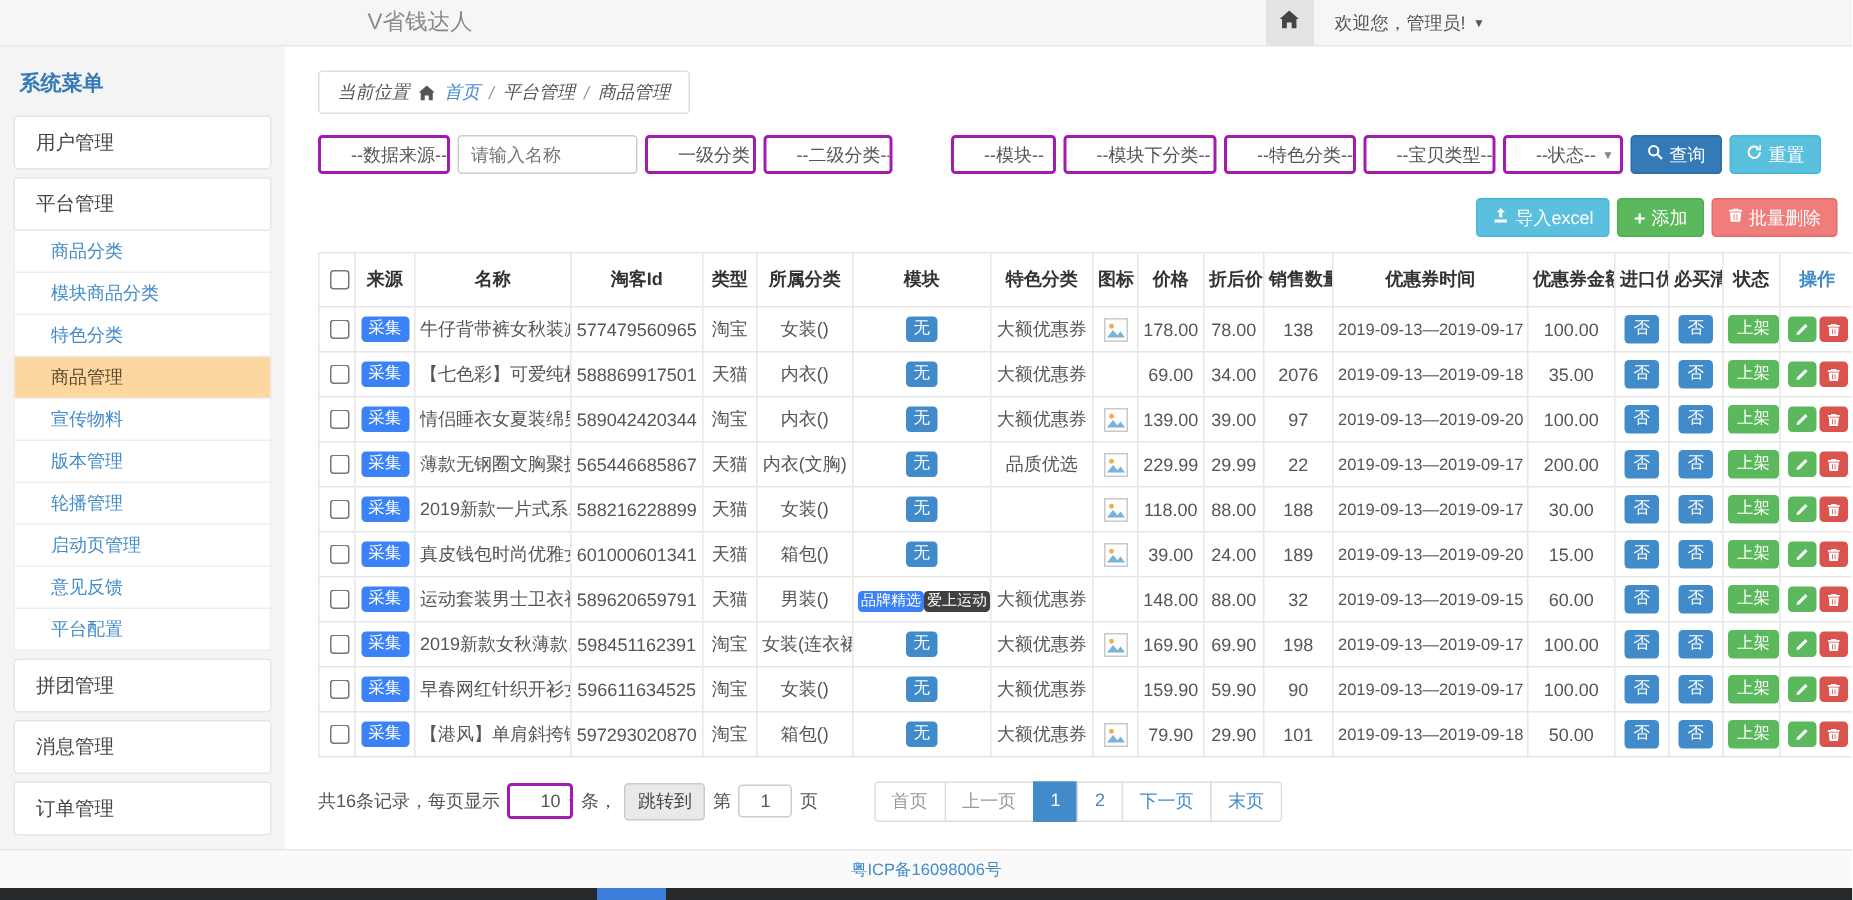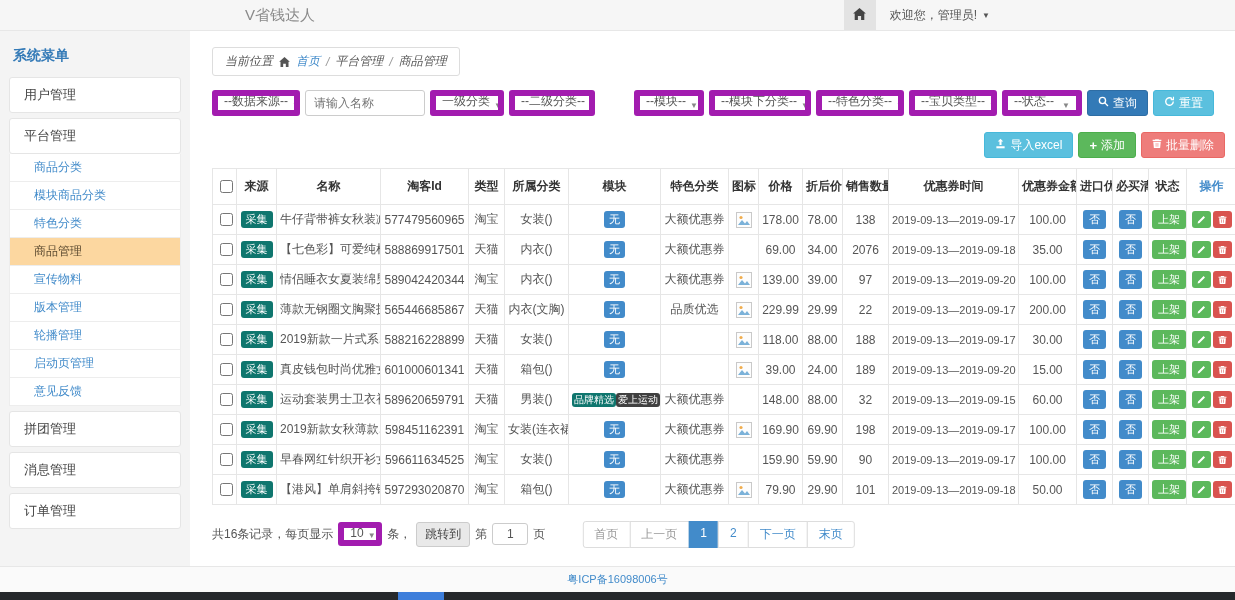--- a/index.html
+++ b/index.html
@@ -30,40 +30,40 @@
   .main { flex:1; padding:16px 10px 0 22px; overflow:hidden; background:#fff; }
 
   
   .breadcrumb { display:inline-flex; align-items:center; gap:6px; border:1px solid #ddd; border-radius:3px; background:#fff; padding:5px 12px; font-size:12px; color:#555;font-style:italic; }
   .bc-home { color:#428bca; cursor:pointer; text-decoration:none; }
   .bc-sep { color:#999; }
   .home-glyph-sm svg { display:block; }
 
   
   .filter-bar { margin-top:14px; display:flex; align-items:center; gap:5px; }
-  .fake-select { height:26px; border:6px solid #a21caf; border-radius:3px; background:#fff; display:inline-flex; align-items:flex-end; justify-content:space-between; padding:0 6px; font-size:12px; color:#555; cursor:pointer; flex:none; white-space:nowrap; overflow:hidden; }
+  .fake-select { height:26px; border:2px solid #a21caf; border-radius:3px; background:#fff; display:inline-flex; align-items:center; justify-content:space-between; padding:0 20px; font-size:12px; color:#555; cursor:pointer; flex:none; white-space:nowrap; overflow:hidden; }
   .fake-select .caret { font-size:8px; color:#888; margin-left:4px; }
   .name-input { height:26px; width:120px; border:1px solid #ccc; border-radius:3px; padding:0 8px; font-size:12px; color:#555; flex:none; }
   .btn { display:inline-flex; align-items:center; gap:4px; border-radius:3px; font-size:12px; height:26px; padding:0 10px; color:#fff; border:1px solid transparent; cursor:pointer; white-space:nowrap; font-family:inherit; }
   .btn-primary { background:#337ab7; border-color:#2e6da4; }
   .btn-info { background:#5bc0de; border-color:#46b8da; }
   .btn-success { background:#5cb85c; border-color:#4cae4c; }
   .btn-danger { background:#ee7d7b; border-color:#e96864; }
   .plus-glyph { font-weight:bold; font-size:13px; line-height:1; }
 
   
   .actions-bar { margin-top:16px; display:flex; justify-content:flex-end; gap:5px; }
 
   
   table.grid { margin-top:10px; width:100%; border-collapse:collapse; table-layout:fixed; font-size:12px; color:#555; }
   .grid th, .grid td { border:1px solid #e6e6e6; padding:5px 3px; text-align:center; white-space:nowrap; overflow:hidden; vertical-align:middle; }
   .grid th { color:#333; font-weight:bold; padding:8px 3px; background:#fff; }
   .grid th.op-head { color:#428bca; }
   .badge { display:inline-block; padding:2px 5px; border-radius:3px; color:#fff; font-size:11px; line-height:1.2; }
-  .badge-orange { background:#0f766e; }
+  .badge-orange { background:#3b82f6; }
   .badge-blue { background:#428bca; }
   .badge-green { background:#404040; }
   .badge-sm { font-size:10px; padding:1px 2px; }
   .mini-btn { display:inline-block; padding:2px 6px; border-radius:3px; color:#fff; font-size:11px; cursor:pointer; line-height:1.3; }
   .mini-blue { background:#428bca; }
   .mini-green { background:#5cb85c; }
   .op-btn { display:inline-flex; align-items:center; justify-content:center; width:19px; height:17px; border-radius:3px; margin:0 1px; cursor:pointer; vertical-align:middle; }
   .op-edit { background:#5cb85c; }
   .op-del { background:#d9534f; }
   .cell-time { font-size:11px; }
@@ -117,20 +117,21 @@
           <div class="menu-top">平台管理</div>
           <div class="menu-sub">商品分类</div>
           <div class="menu-sub">模块商品分类</div>
           <div class="menu-sub">特色分类</div>
           <div class="menu-sub active">商品管理</div>
           <div class="menu-sub">宣传物料</div>
           <div class="menu-sub">版本管理</div>
           <div class="menu-sub">轮播管理</div>
           <div class="menu-sub">启动页管理</div>
           <div class="menu-sub">意见反馈</div>
+          <div class="menu-sub">平台配置</div>
           <div class="menu-top">拼团管理</div>
           <div class="menu-top">消息管理</div>
           <div class="menu-top">订单管理</div>
         </nav>
     </aside>
 
     <main class="main">
 
       <div class="breadcrumb">
         <span>当前位置</span>

